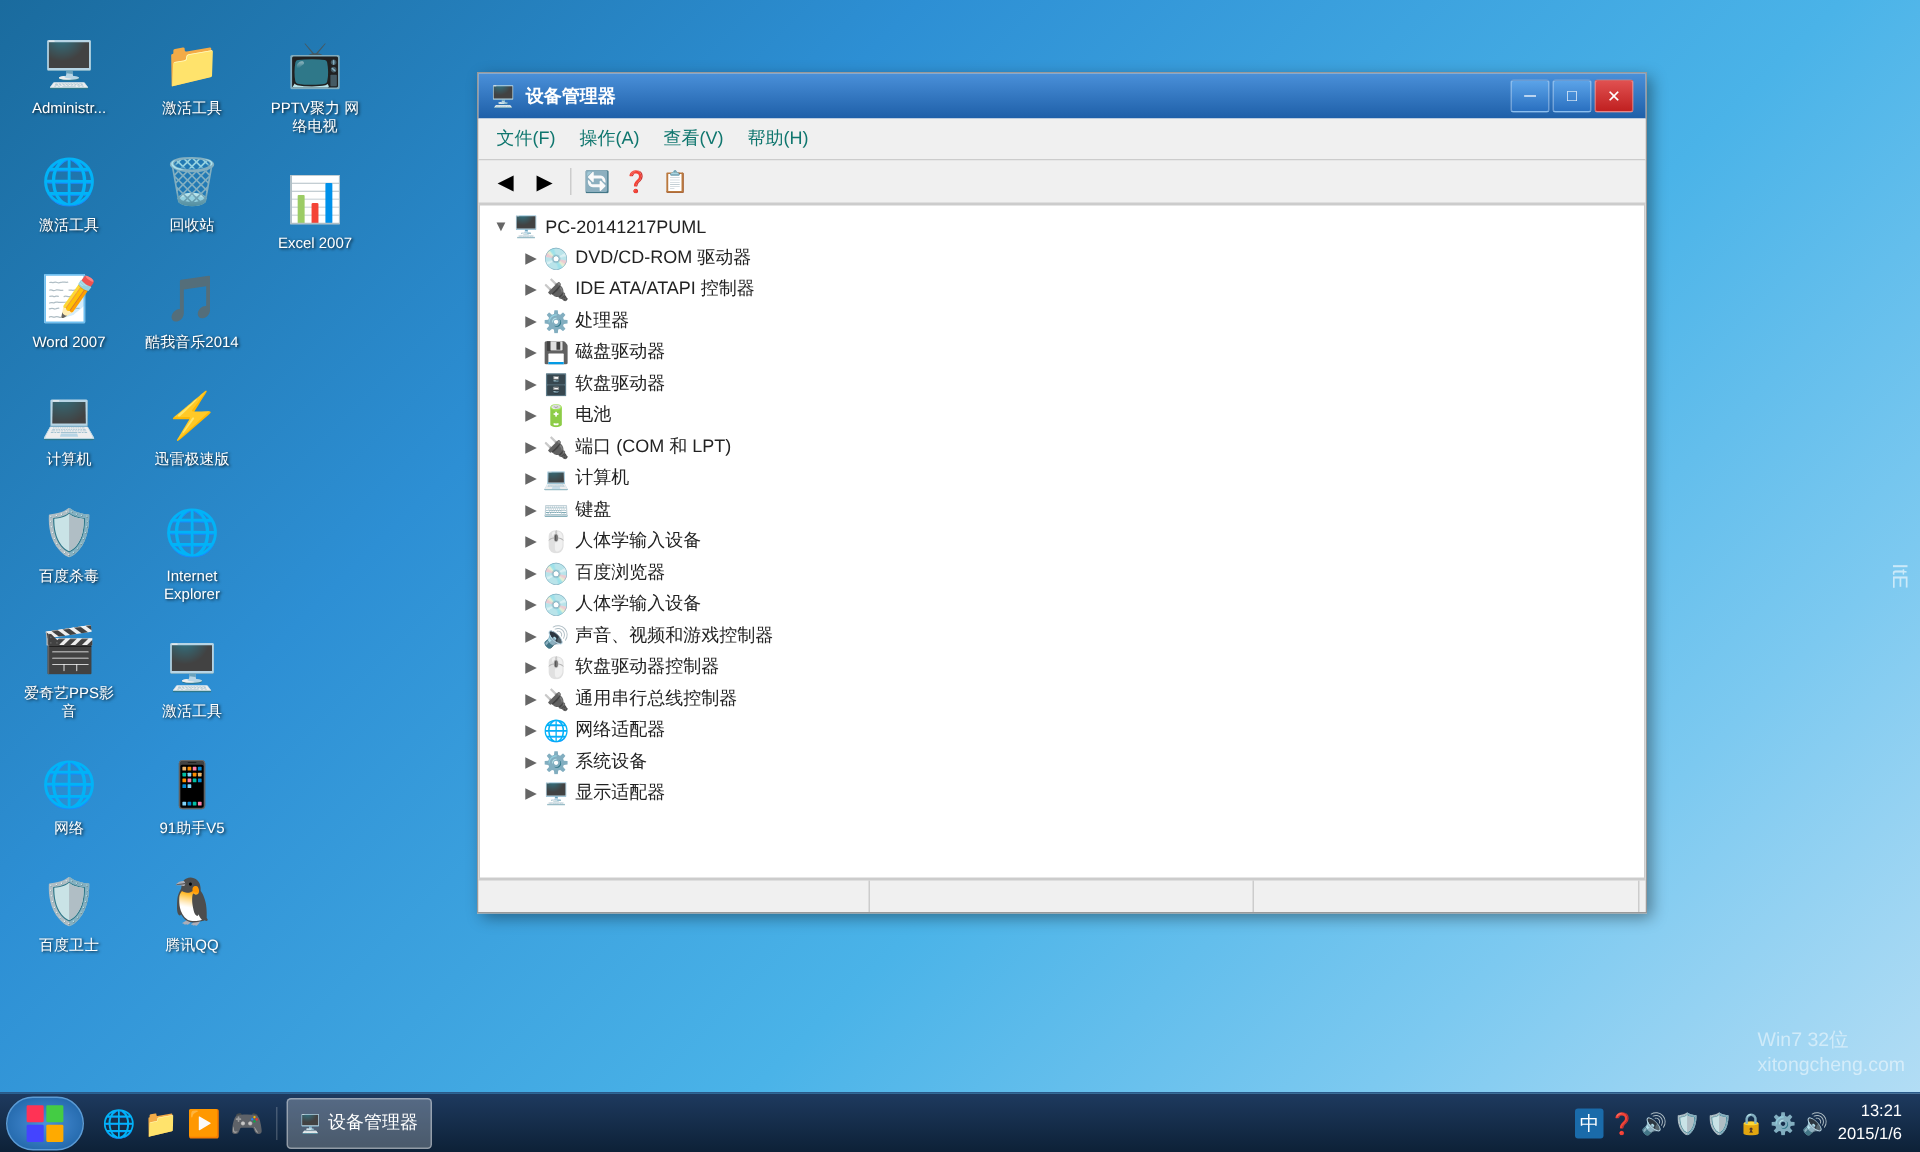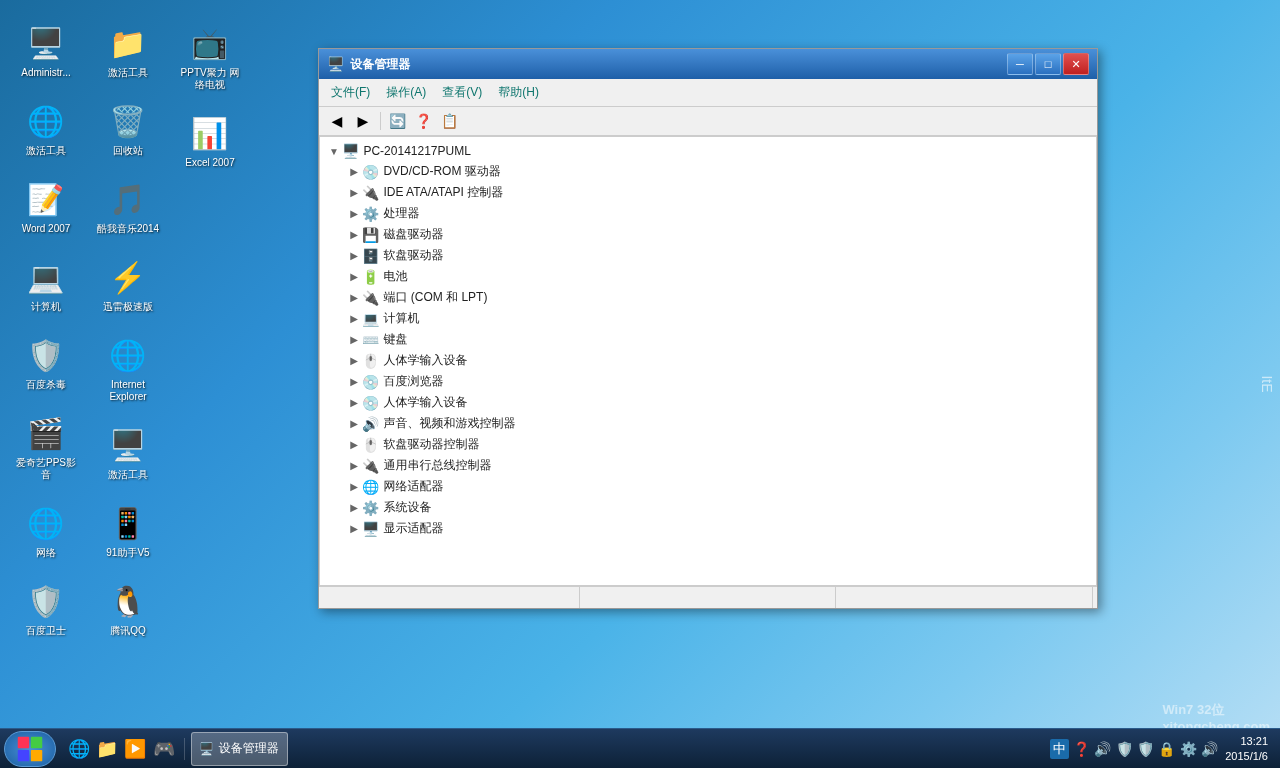--- a/index.html
+++ b/index.html
@@ -309,26 +309,25 @@
       transform: translateY(-50%);
       color: rgba(255,255,255,0.6);
       font-size: 14px;
       writing-mode: vertical-rl;
       padding: 10px 5px;
       pointer-events: none;
     }
 
     .bottom-watermark {
       position: absolute;
-      bottom: 34px;
+      bottom: 51px;
       right: 10px;
       color: rgba(255,255,255,0.5);
       font-size: 13px;
       pointer-events: none;
-      font-weight: bold;
     }
 
     
     .icon-box {
       width: 48px;
       height: 48px;
       display: flex;
       align-items: center;
       justify-content: center;
       font-size: 30px;

